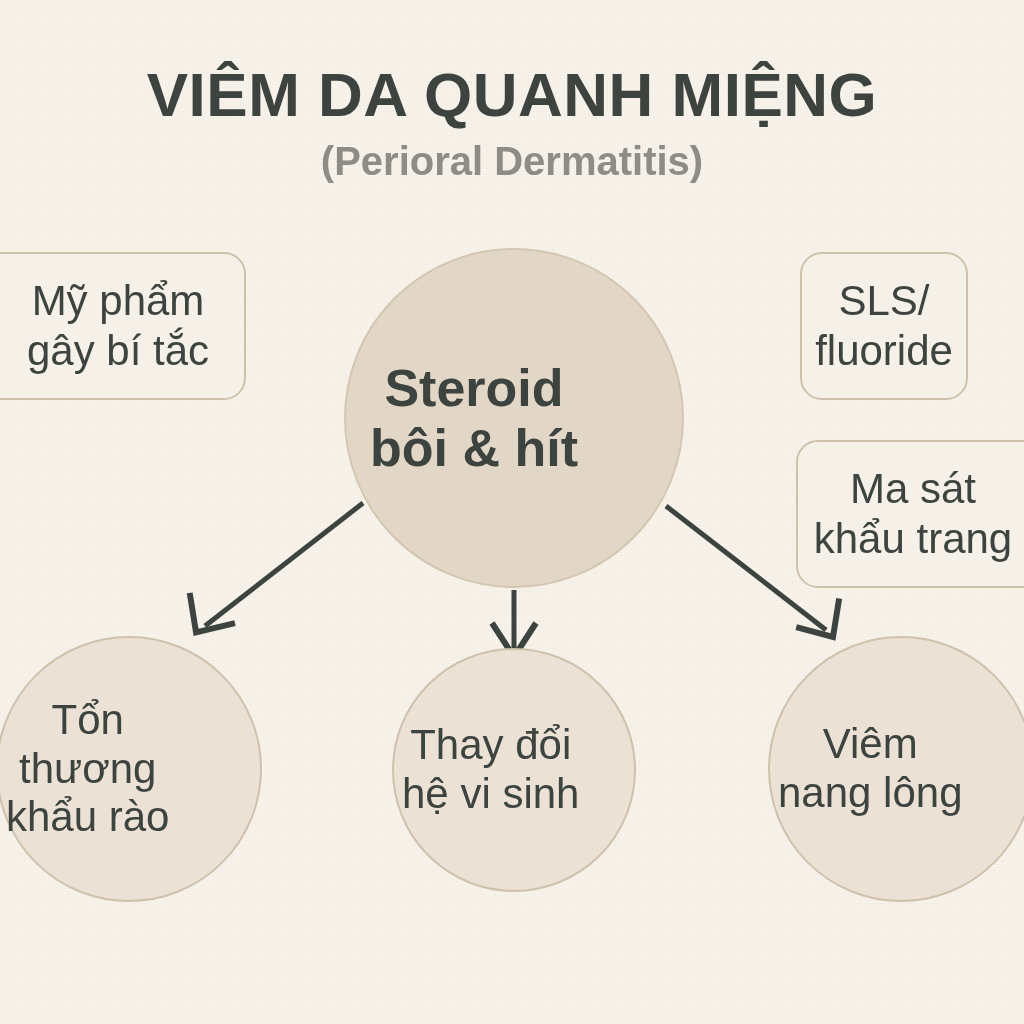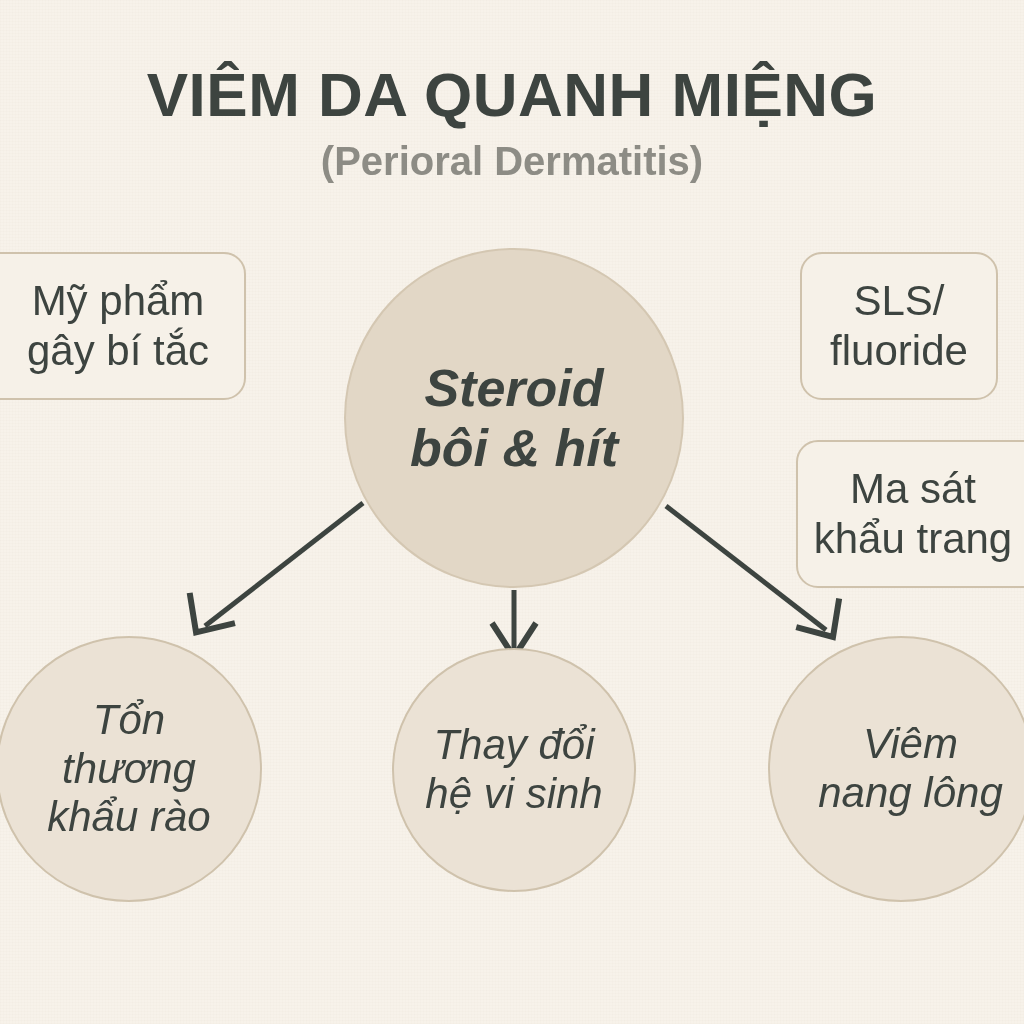--- a/index.html
+++ b/index.html
@@ -54,24 +54,22 @@
     height: 1024px;
     pointer-events: none;
   }
 
   
   .node-circle {
     position: absolute;
     border-radius: 50%;
     display: flex;
     align-items: center;
-    justify-content: center;
     text-align: center;
     box-sizing: border-box;
-    font-style: italic;
   }
   #center-node {
     left: 344px;
     top: 248px;
     width: 340px;
     height: 340px;
     background: #e2d7c6;
     border: 2px solid #d4c7b2;
   }
   #center-label {
@@ -134,21 +132,21 @@
   #trigger-left {
     left: -48px;
     top: 252px;
     width: 294px;
     height: 148px;
   }
   #trigger-left .trigger-label { padding-left: 52px; }
   #trigger-right-1 {
     left: 800px;
     top: 252px;
-    width: 198px;
+    width: 168px;
     height: 148px;
   }
   #trigger-right-2 {
     left: 796px;
     top: 440px;
     width: 272px;
     height: 148px;
   }
   #trigger-right-2 .trigger-label { padding-right: 52px; }
 </style>
@@ -207,17 +205,17 @@
 thương
 khẩu rào</div>
   </div>
 
   <div id="effect-node-2" class="node-circle effect-node">
     <div class="effect-label" style="white-space: pre-line;">Thay đổi
 hệ vi sinh</div>
   </div>
 
   <div id="effect-node-3" class="node-circle effect-node">
-    <div class="effect-label" style="white-space: pre-line; margin-left: 19px;">Viêm
+    <div class="effect-label" style="white-space: pre-line;">Viêm
 nang lông</div>
   </div>
 
 </div>
 
 </body></html>

